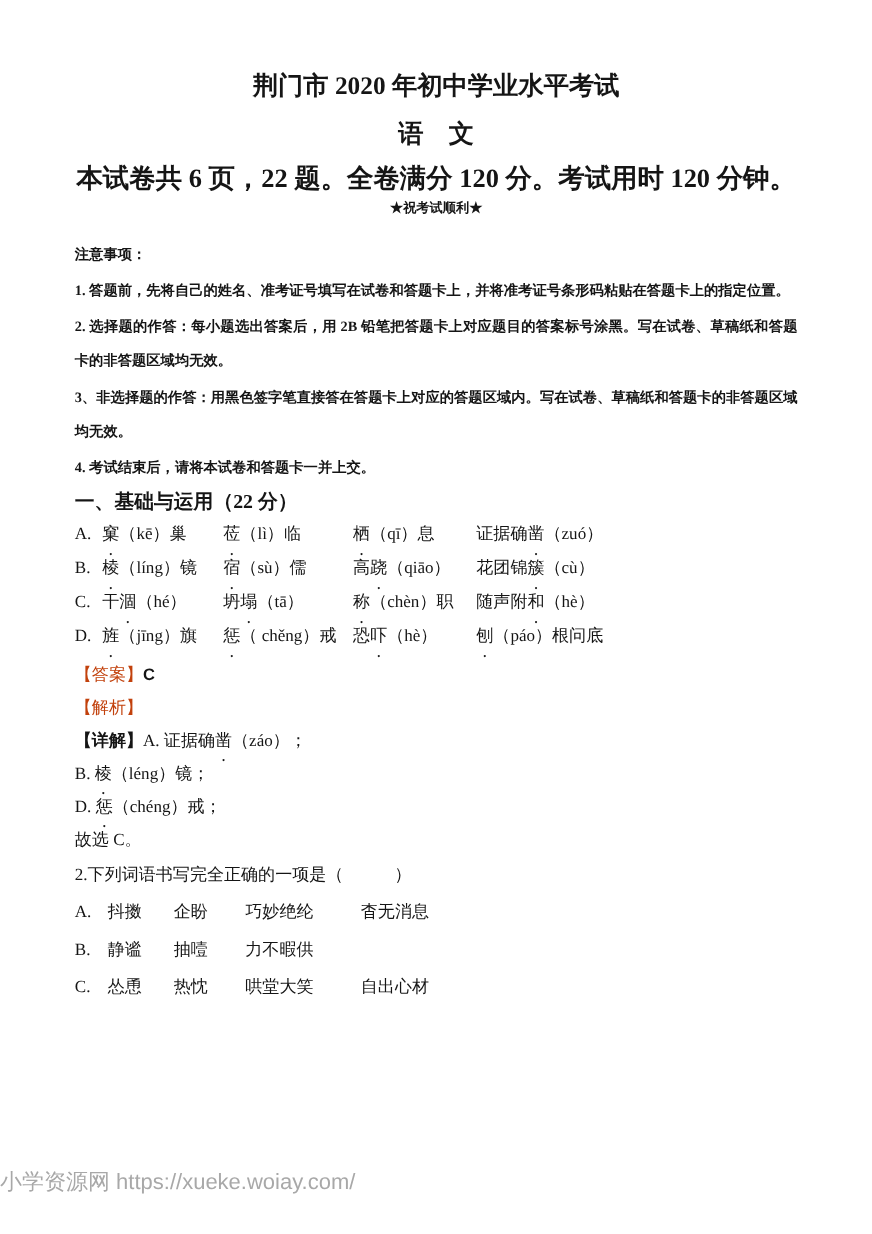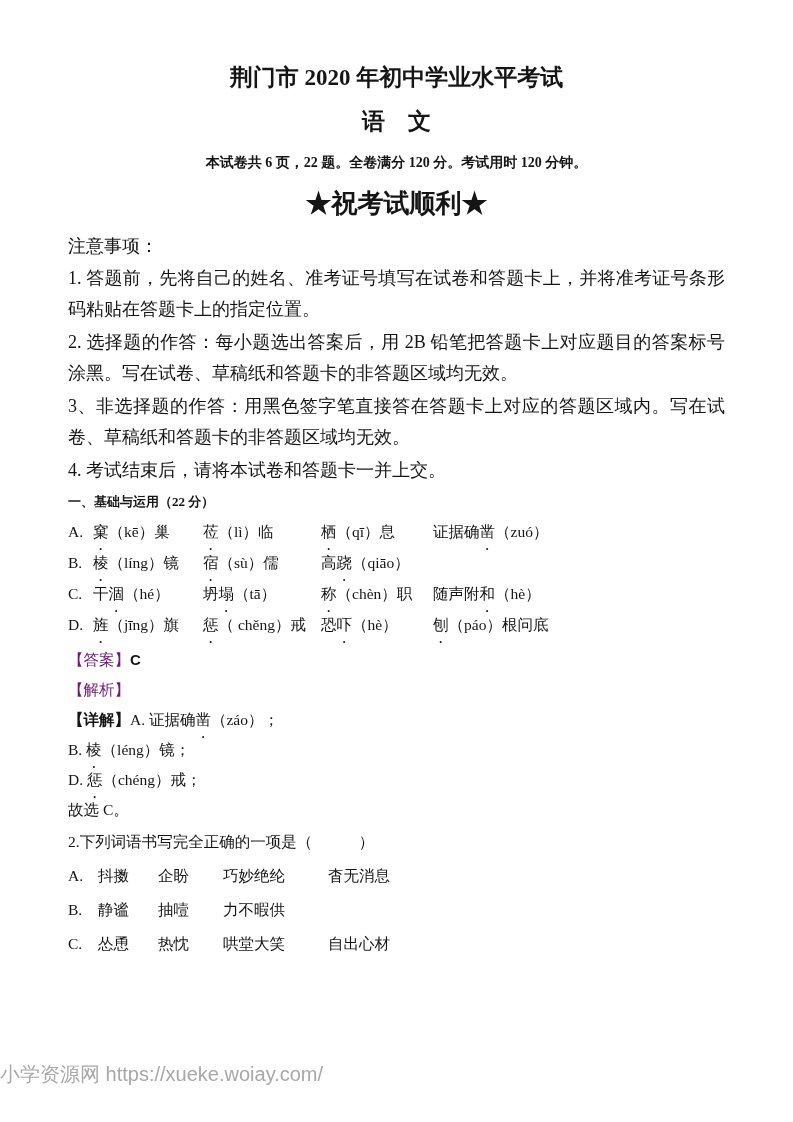--- a/index.html
+++ b/index.html
@@ -25,40 +25,39 @@
   }
   .doc-subject {
     margin-top: 16px;
     font-size: 23px;
     font-weight: bold;
     text-align: center;
     line-height: 28px;
   }
   .doc-info {
     margin-top: 14px;
-    font-size: 14px;
+    font-size: 24px;
     font-weight: bold;
     text-align: center;
     line-height: 26px;
   }
   .doc-wish {
-    margin-top: 15px;
-    font-size: 26px;
+    font-size: 12px;
     font-weight: bold;
     text-align: center;
     line-height: 26px;
   }
 
-  .notices { margin-top: 14px; font-weight: normal; font-size: 18px; }
+  .notices { margin-top: 14px; font-weight: bold; font-size: 13px; }
   .notice-heading { line-height: 30px; }
   .notice-item { line-height: 31px; margin-top: 2px; text-align: justify; }
 
   .section-heading {
     margin-top: 2px;
-    font-size: 13px;
+    font-size: 18px;
     font-weight: bold;
     line-height: 28px;
   }
 
   .qtext { font-size: 15.5px; line-height: 30px; margin-top: 2px; }
 
   .opt-row {
     display: grid;
     grid-template-columns: 25px 110px 118px 112px 1fr;
     font-size: 15.5px;
@@ -70,21 +69,21 @@
     grid-template-columns: 30px 60px 65px 105px 1fr;
     font-size: 15.5px;
     line-height: 31px;
     margin-top: 3px;
   }
   .opt-col { white-space: nowrap; }
 
   .ans-line { font-size: 15.5px; line-height: 30px; margin-top: 5px; }
   .detail-line { font-size: 15.5px; line-height: 30px; }
   .detail-line .lead { font-weight: bold; }
-  .blue { color: #701a75; text-align: right; }
+  .blue { color: #c2410c; text-align: right; }
   .ans-val { font-weight: bold; font-family: "Liberation Sans", sans-serif; font-size: 15px; }
 
   .em { position: relative; display: inline-block; }
   .em::after {
     content: "•";
     position: absolute;
     left: 50%;
     transform: translateX(-50%);
     bottom: -7px;
     font-size: 8px;
@@ -131,20 +130,21 @@
       <span class="opt-col"><span class="em">窠</span>（kē）巢</span>
       <span class="opt-col"><span class="em">莅</span>（lì）临</span>
       <span class="opt-col"><span class="em">栖</span>（qī）息</span>
       <span class="opt-col">证据确<span class="em">凿</span>（zuó）</span>
     </div>
     <div class="opt-row">
       <span class="opt-col">B.</span>
       <span class="opt-col"><span class="em">棱</span>（líng）镜</span>
       <span class="opt-col"><span class="em">宿</span>（sù）儒</span>
       <span class="opt-col">高<span class="em">跷</span>（qiāo）</span>
+      <span class="opt-col">花团锦<span class="em">簇</span>（cù）</span>
     </div>
     <div class="opt-row">
       <span class="opt-col">C.</span>
       <span class="opt-col">干<span class="em">涸</span>（hé）</span>
       <span class="opt-col">坍<span class="em">塌</span>（tā）</span>
       <span class="opt-col"><span class="em">称</span>（chèn）职</span>
       <span class="opt-col">随声附<span class="em">和</span>（hè）</span>
     </div>
     <div class="opt-row">
       <span class="opt-col">D.</span>

